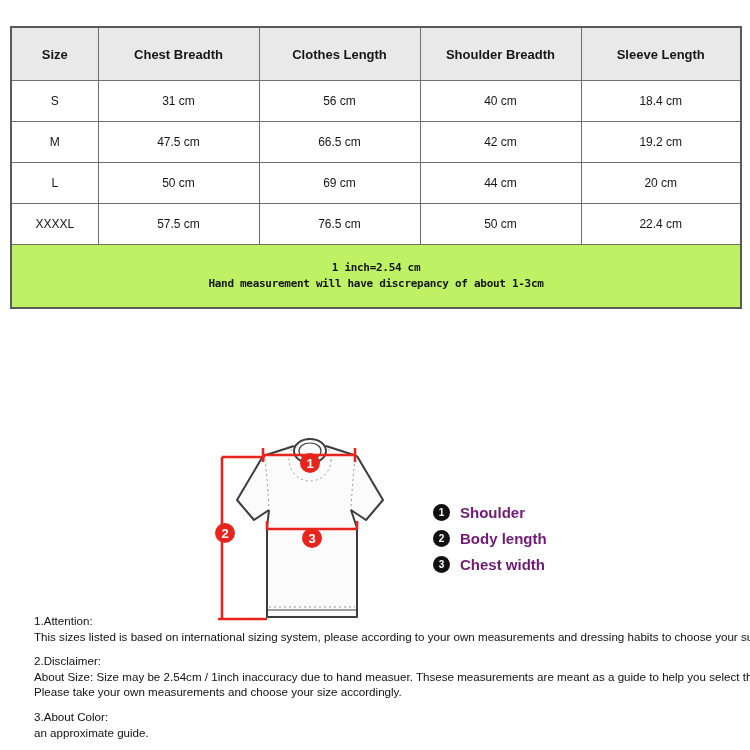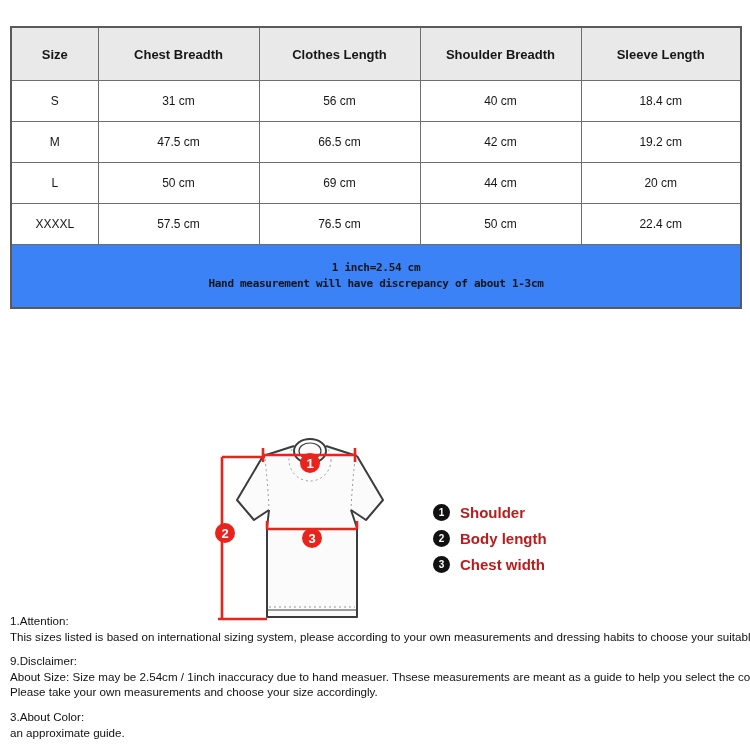--- a/index.html
+++ b/index.html
@@ -16,41 +16,41 @@
   }
   .size-table td,.size-table th{
     border:1px solid #6e6e6e;text-align:center;vertical-align:middle;
     font-size:12px;color:#161616;padding:0;
   }
   .size-table thead th{
     background:#e9e9e9;font-size:13px;font-weight:bold;height:52px;
   }
   .size-table tbody td{height:40px;background:#ffffff;}
   .size-table .note-cell{
-    height:62px;background:#3b82f6;
+    height:62px;background:#bef264;
     font-family:"DejaVu Sans Mono",monospace;font-weight:bold;
     font-size:11px;letter-spacing:-0.3px;line-height:16px;
   }
   
   .diagram{position:absolute;left:210px;top:436px;width:270px;height:196px;}
   .legend{
     position:absolute;left:433px;top:503px;display:flex;flex-direction:column;
   }
   .legend-row{display:flex;align-items:center;height:18px;margin-bottom:8px;}
   .legend-bullet{
     width:17px;height:17px;border-radius:50%;background:#111111;color:#ffffff;
     font-size:10px;font-weight:bold;display:flex;align-items:center;justify-content:center;
     margin-right:10px;flex:0 0 auto;
   }
-  .legend-label{font-size:15px;font-weight:bold;color:#b91c1c;white-space:nowrap;}
+  .legend-label{font-size:15px;font-weight:bold;color:#701a75;white-space:nowrap;}
   
   .notes{position:absolute;left:10px;top:613px;width:740px;}
   .note-section{margin-bottom:9px;}
   .note-line{
-    font-size:11.6px;line-height:15.6px;color:#111111;white-space:nowrap;
+    font-size:11.6px;line-height:15.6px;color:#111111;white-space:nowrap;margin-left:24px;
   }
 </style>
 </head>
 <body>
 
 <table class="size-table">
   <colgroup>
     <col style="width:87px">
       <col style="width:161px">
       <col style="width:161px">
@@ -165,21 +165,21 @@
     <span class="legend-label">Chest width</span>
   </div>
 </div>
 
 <div class="notes">
   <div class="note-section">
     <div class="note-line">1.Attention:</div>
     <div class="note-line">This sizes listed is based on international sizing system, please according to your own measurements and dressing habits to choose your suitable size.</div>
   </div>
   <div class="note-section">
-    <div class="note-line">9.Disclaimer:</div>
+    <div class="note-line">2.Disclaimer:</div>
     <div class="note-line">About Size: Size may be 2.54cm / 1inch inaccuracy due to hand measuer. Thsese measurements are meant as a guide to help you select the correct size.</div>
     <div class="note-line">Please take your own measurements and choose your size accordingly.</div>
   </div>
   <div class="note-section">
     <div class="note-line">3.About Color:</div>
     <div class="note-line">an approximate guide.</div>
   </div>
 </div>
 
 </body></html>

